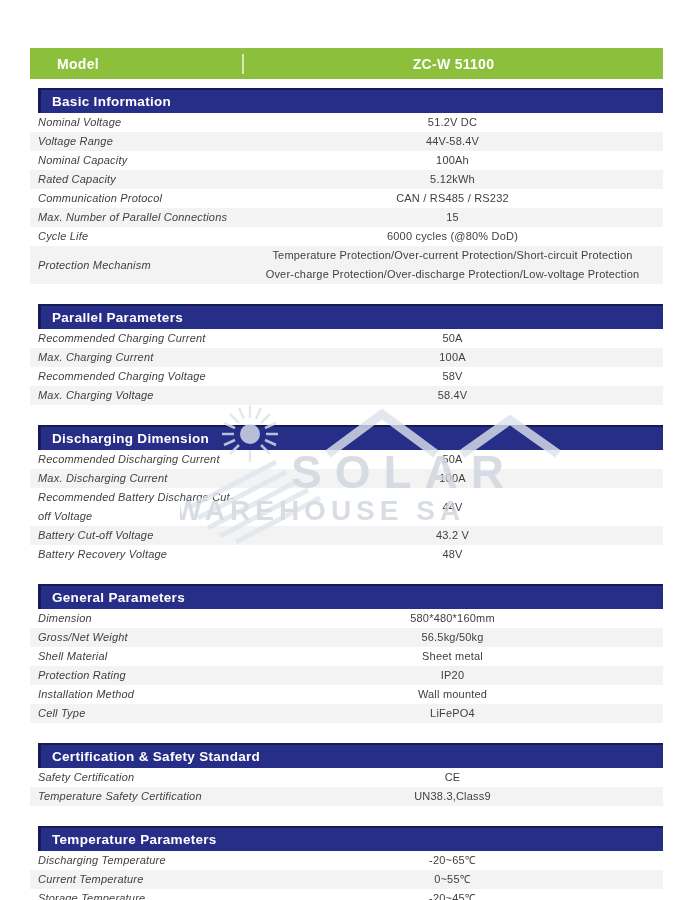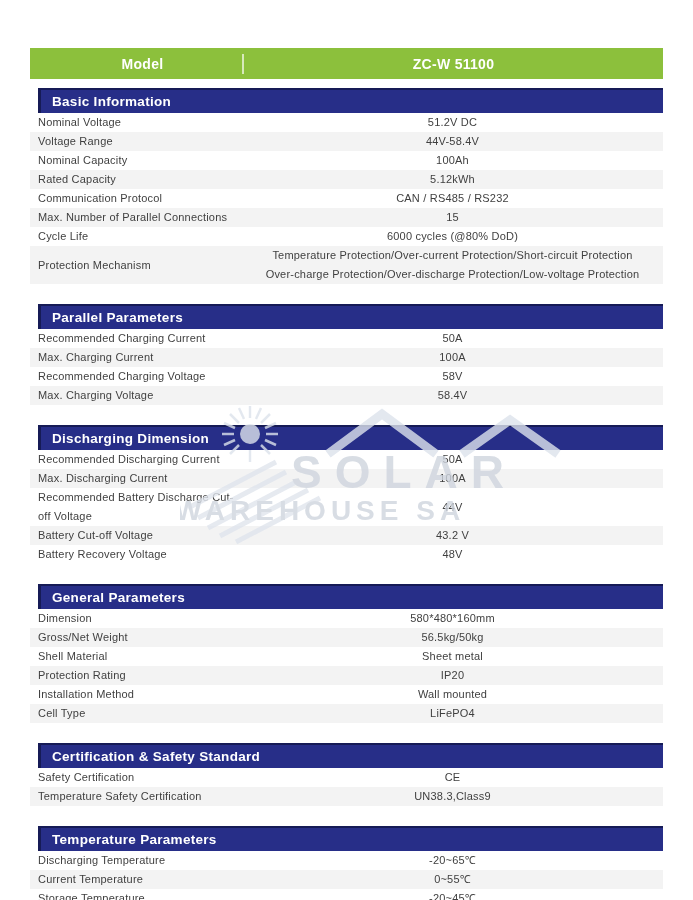--- a/index.html
+++ b/index.html
@@ -9,42 +9,42 @@
     -webkit-font-smoothing:antialiased;
     overflow:hidden;
   }
   .page{position:absolute;left:30px;top:48px;width:633px;}
 
   
   .model-bar{
     height:31px;background:var(--green,#8CC03C);display:flex;align-items:center;
     color:#ffffff;font-weight:bold;font-size:14px;letter-spacing:0.3px;
   }
-  .model-left{width:212px;padding-left:13px;box-sizing:border-box;text-align:center;}
+  .model-left{width:212px;padding-left:27px;box-sizing:border-box;}
   .model-divider{width:2px;height:20px;background:rgba(255,255,255,0.65);}
   .model-value{flex:1;text-align:center;}
 
   
   .section{margin-top:20px;}
   .section.first{margin-top:9px;}
   .sec-header{
     height:25px;box-sizing:border-box;display:flex;align-items:center;
     background:var(--navy,#272E88);
     border-top:2px solid var(--navy-dark,#161B56);
     border-left:3px solid var(--navy-dark,#161B56);
     color:#ffffff;font-weight:bold;font-size:13.5px;letter-spacing:0.3px;
     padding-left:11px;
     margin-left:8px;
   }
 
   
   .row{display:flex;align-items:center;min-height:19px;
     font-size:11px;color:var(--text,#3f3f3f);letter-spacing:0.2px;background:#ffffff;}
   .row.alt{background:var(--row-alt,#f3f3f3);}
-  .row .lbl{width:212px;padding-left:8px;box-sizing:border-box;line-height:19px;}
+  .row .lbl{width:212px;padding-left:8px;box-sizing:border-box;line-height:19px;font-style:italic;}
   .row .val{flex:1;text-align:center;}
   .row .val .line{line-height:19px;}
 
   
   .watermark{
     position:absolute;left:180px;top:396px;width:420px;height:150px;
     z-index:10;pointer-events:none;opacity:0.8;
   }
   .watermark text{
     font-family:"Liberation Sans", sans-serif;font-weight:bold;fill:#cfd5de;

